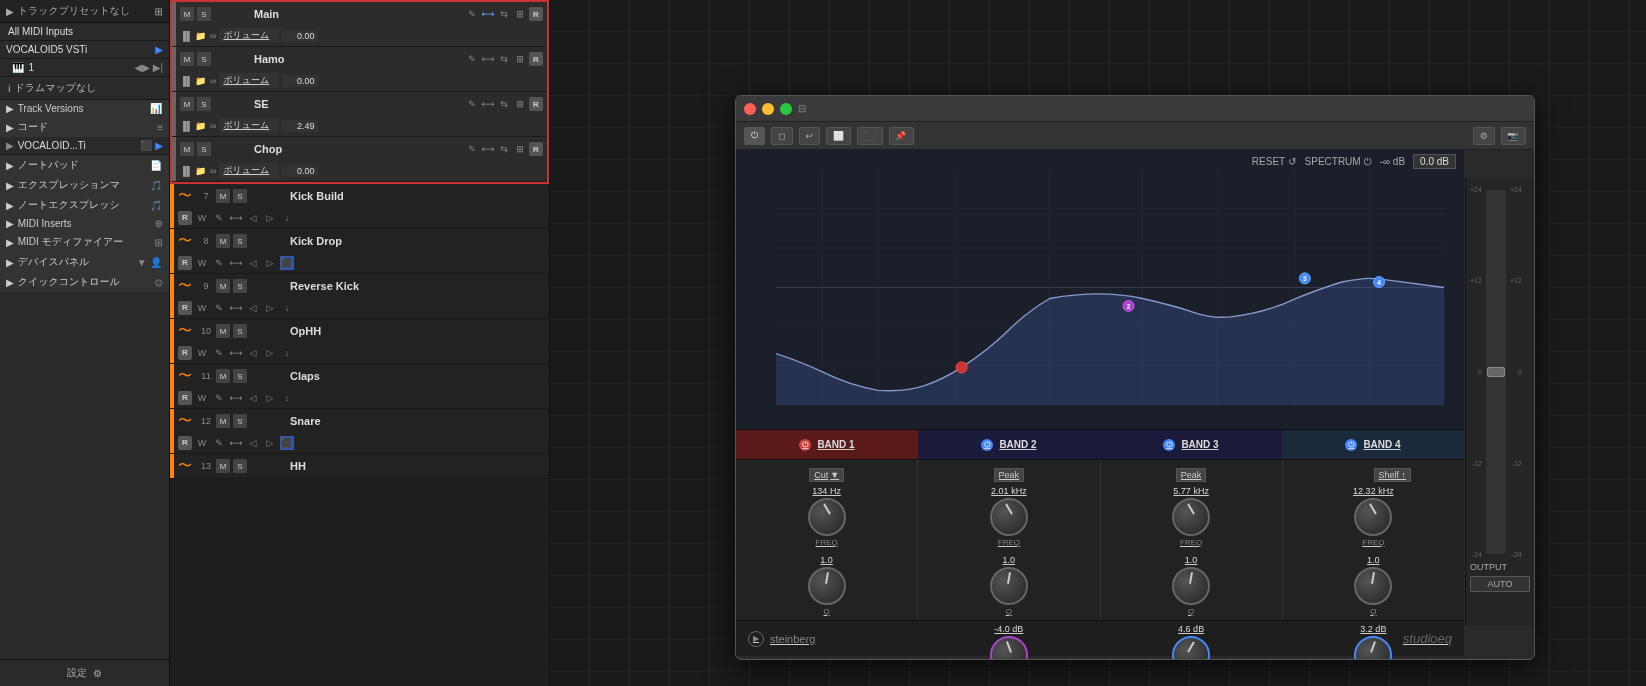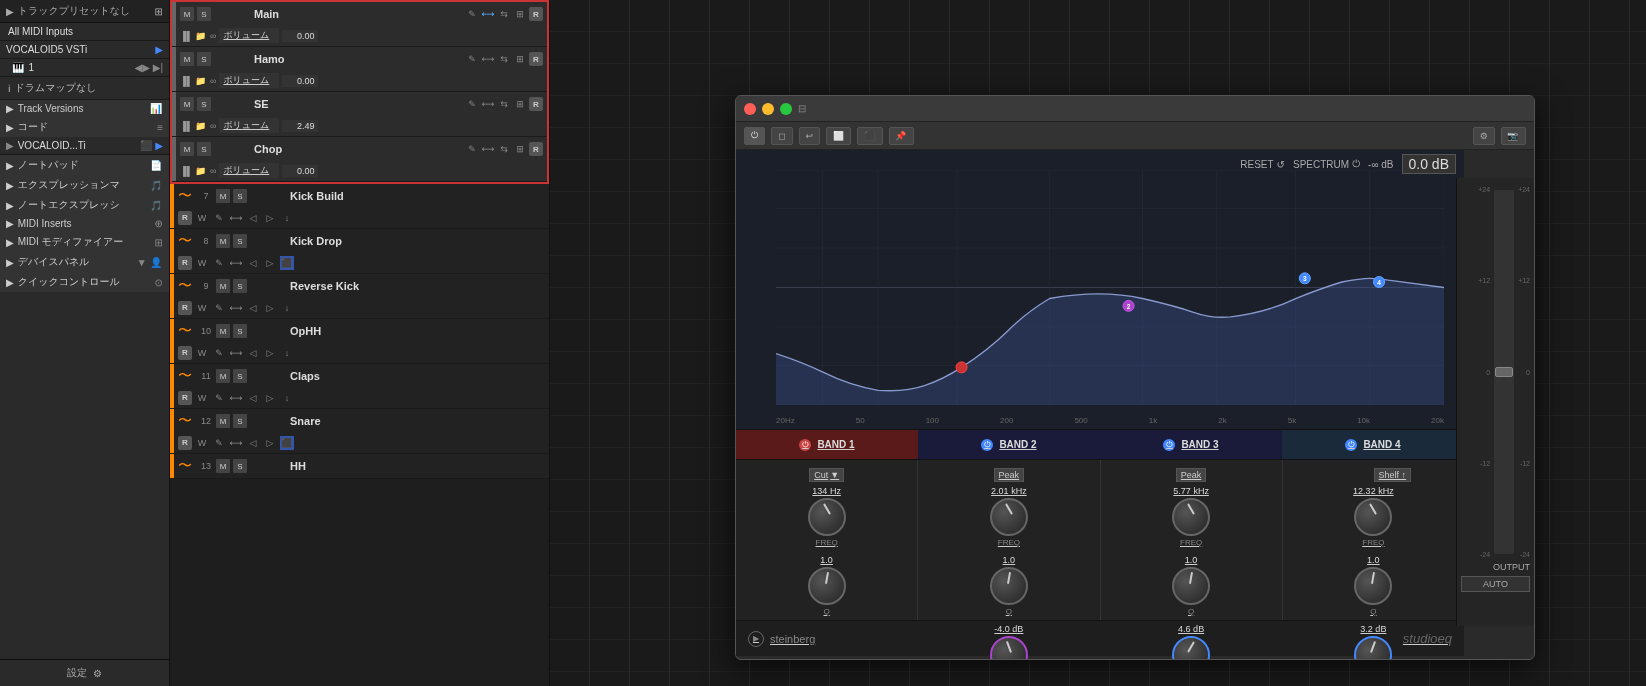--- a/index.html
+++ b/index.html
@@ -348,21 +348,21 @@
       align-items: center;
       gap: 3px;
     }
     .eq-db-label {
       color: #aaa;
       font-size: 10px;
     }
     .eq-db-value {
       background: #333;
       color: #ddd;
-      font-size: 14px;
+      font-size: 10px;
       padding: 1px 6px;
       border: 1px solid #555;
     }
 
     .eq-curve {
       position: absolute;
       left: 0;
       right: 0;
       top: 0;
       bottom: 0;
@@ -521,27 +521,27 @@
       color: #888;
       background: #333;
       padding: 0 2px;
     }
 
     
     .output-area {
       position: absolute;
       right: 0;
       top: 28px;
-      width: 78px;
+      width: 69px;
       height: 448px;
       background: #252525;
       border-left: 1px solid #111;
       display: flex;
       flex-direction: column;
-      align-items: flex-end;
+      align-items: flex-start;
       padding: 8px 4px;
       gap: 4px;
     }
     .output-fader {
       flex: 1;
       width: 20px;
       background: #333;
       border-radius: 2px;
       position: relative;
       margin: 4px 0;
@@ -1065,32 +1065,20 @@
             <circle cx="380" cy="148" r="6" fill="#aa44cc" stroke="#cc55ee" stroke-width="1" style="cursor:pointer;"></circle>
             <text x="380" y="151" text-anchor="middle" font-size="7" fill="white" font-weight="bold">2</text>
 
             <circle cx="570" cy="118" r="6" fill="#4488ff" stroke="#66aaff" stroke-width="1" style="cursor:pointer;"></circle>
             <text x="570" y="121" text-anchor="middle" font-size="7" fill="white" font-weight="bold">3</text>
 
             <circle cx="650" cy="122" r="6" fill="#4488ff" stroke="#66aaff" stroke-width="1" style="cursor:pointer;"></circle>
             <text x="650" y="125" text-anchor="middle" font-size="7" fill="white" font-weight="bold">4</text>
           </svg>
 
-          <div class="eq-x-axis">
-            <span class="eq-x-label">20Hz</span>
-            <span class="eq-x-label">50</span>
-            <span class="eq-x-label">100</span>
-            <span class="eq-x-label">200</span>
-            <span class="eq-x-label">500</span>
-            <span class="eq-x-label">1k</span>
-            <span class="eq-x-label">2k</span>
-            <span class="eq-x-label">5k</span>
-            <span class="eq-x-label">10k</span>
-            <span class="eq-x-label">20k</span>
-          </div>
         </div>
 
         <div class="band-strips">
           <div class="band-strip band1">
             <button class="band-power on">⏻</button>
             <span class="band-label">BAND 1</span>
           </div>
           <div class="band-strip band2">
             <button class="band-power on blue">⏻</button>
             <span class="band-label">BAND 2</span>

